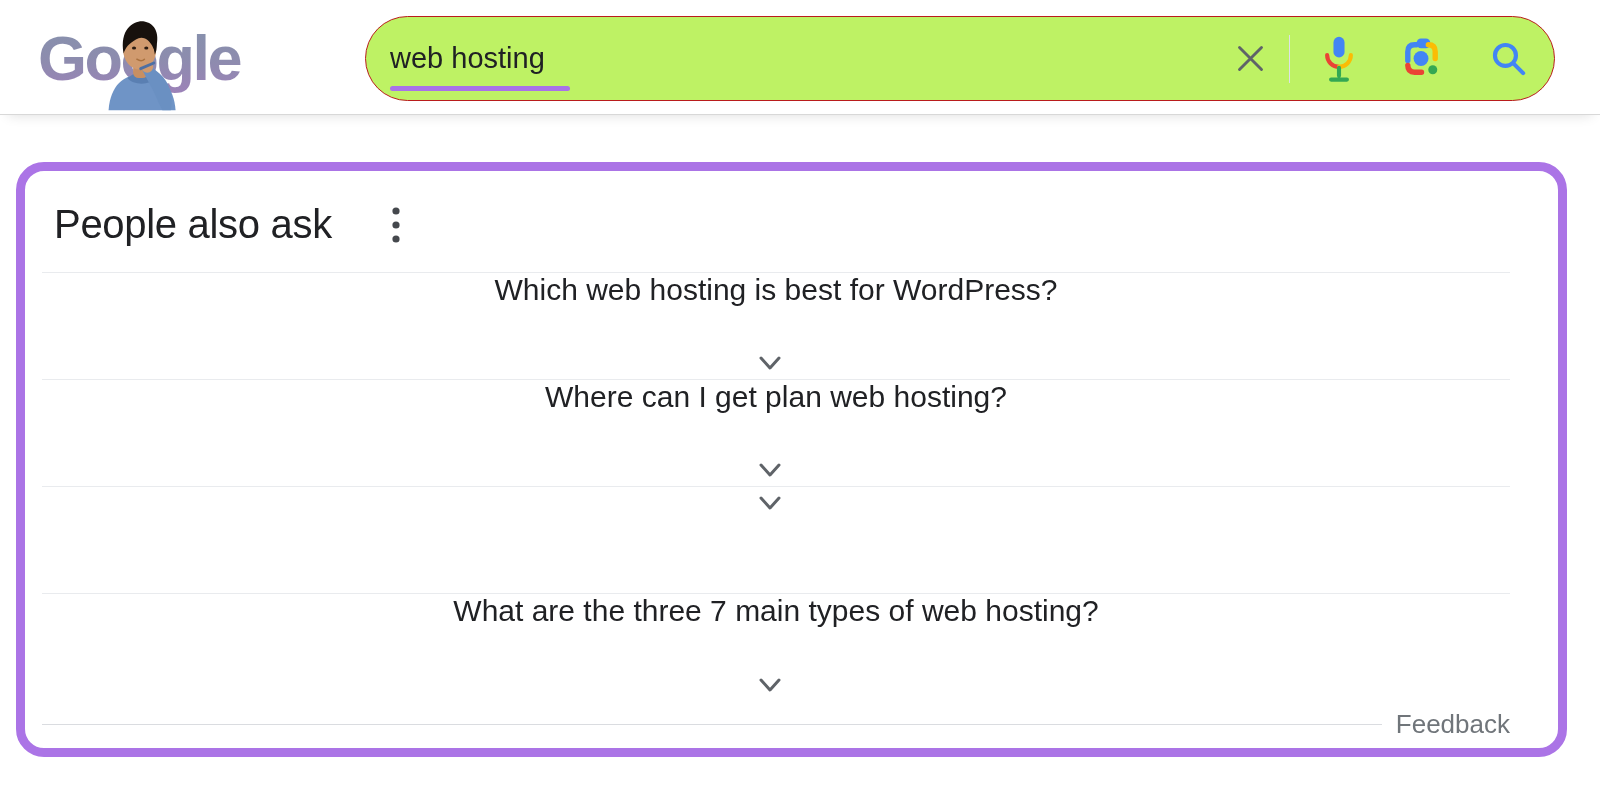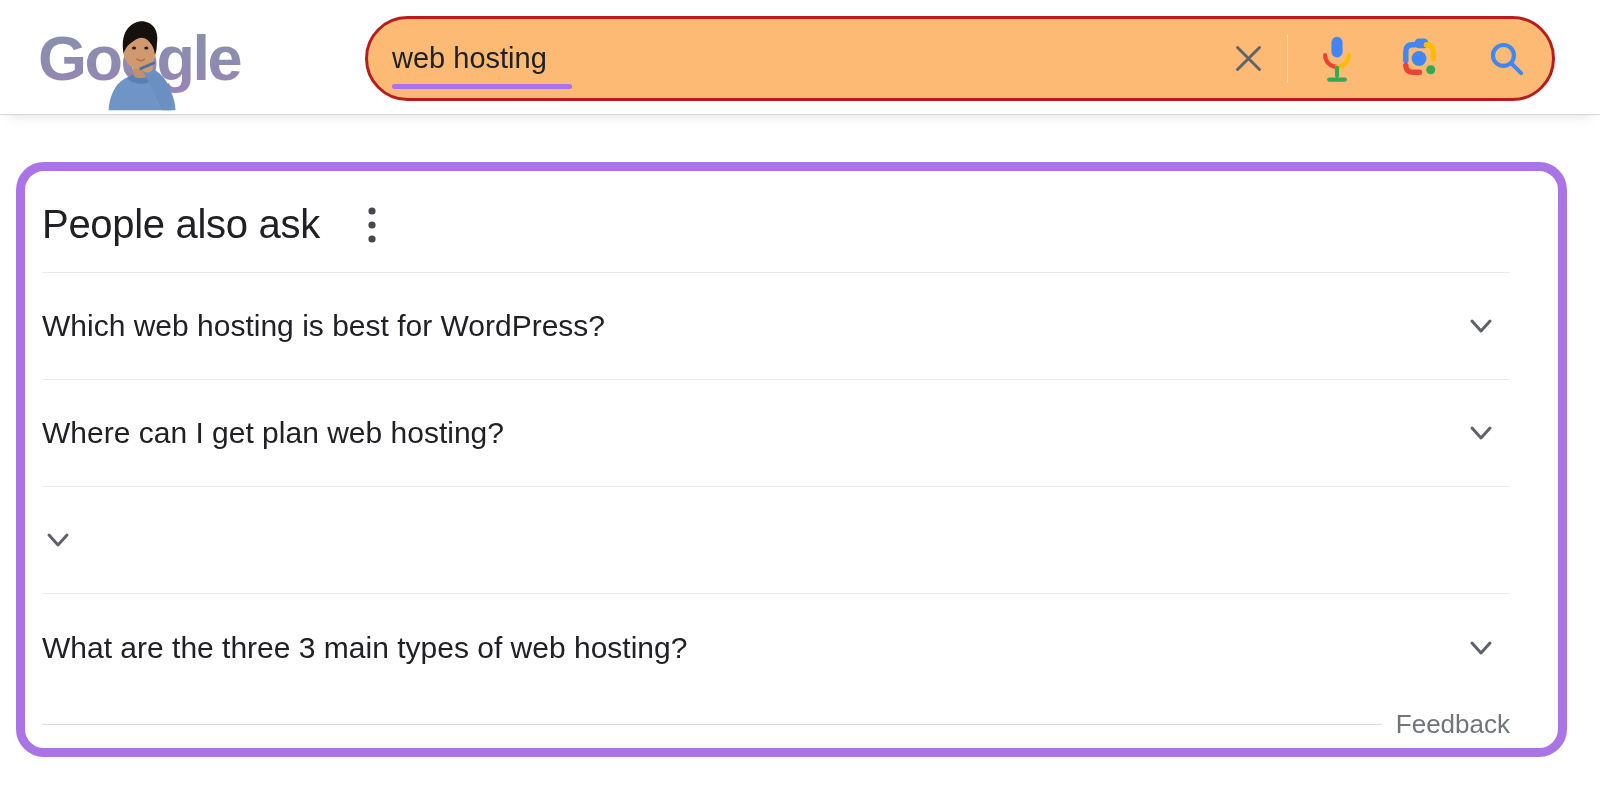--- a/index.html
+++ b/index.html
@@ -20,21 +20,21 @@
   .logo-text {
     display:block; font-size:63px; font-weight:600; letter-spacing:-2.5px; line-height:96px;
     background:linear-gradient(180deg,#8494ac 0%, #8d8cae 52%, #a27ebc 100%);
     -webkit-background-clip:text; background-clip:text; color:transparent;
     user-select:none;
   }
   .doodle-person { position:absolute; left:46px; top:4px; width:118px; height:98px; }
 
   .searchbar {
     position:absolute; left:365px; top:16px; width:1190px; height:85px;
-    background:#fdba74; border:3px solid #b91c1c; border-radius:44px;
+    background:#bef264; border:1px solid #b91c1c; border-radius:44px;
     display:flex; align-items:center; padding:0 26px 0 24px;
   }
   .query-wrap { flex:1; position:relative; height:100%; display:flex; align-items:center; }
   .query { font-size:29px; color:#202124; }
   .query-underline {
     position:absolute; left:0; bottom:9px; width:180px; height:5px;
     background:#a873e8; border-radius:3px;
   }
   .icon-btn { background:none; border:none; padding:0; cursor:pointer; display:flex; align-items:center; justify-content:center; }
   .clear-btn { margin-right:22px; }
@@ -45,26 +45,26 @@
   
   .paa-card {
     position:absolute; left:16px; top:162px; width:1551px; height:595px;
     background:#fff; border:9px solid #ab74e6; border-radius:28px;
   }
   .paa-inner { padding:0 48px 0 17px; height:100%; }
   .paa-header {
     display:flex; align-items:center; height:102px; padding-top:6px;
     border-bottom:1px solid #e9ebee;
   }
-  .paa-title { margin:0; font-size:40px; font-weight:400; color:#202124; letter-spacing:-0.3px; }
+  .paa-title { margin:12px; font-size:40px; font-weight:400; color:#202124; letter-spacing:-0.3px; }
   .kebab-btn { margin-left:42px; background:none; border:none; padding:4px; cursor:pointer; display:flex; }
 
   .paa-row {
     display:flex; align-items:center; justify-content:space-between;
-    height:107px; border-bottom:1px solid #e9ebee; cursor:pointer;
+    height:107px; border-bottom:1px solid #e9ebee; cursor:pointer;flex-direction:column;
   }
   .paa-row.last { border-bottom:none; }
   .paa-q { font-size:30px; color:#202124; }
   .chev { margin-right:13px; flex:0 0 auto; }
 
   .paa-footer { display:flex; align-items:center; height:46px; }
   .fline { flex:1; height:1px; background:#dadce0; }
   .feedback { margin-left:14px; font-size:26px; color:#70757a; text-decoration:none; cursor:pointer; }
 </style>
 </head>
@@ -167,21 +167,21 @@
       </svg>
     </div>
 
     <div class="paa-row">
       <svg class="chev" width="32" height="32" viewBox="0 0 32 32">
         <path d="M7,11 L16,21 L25,11" stroke="#5f6368" stroke-width="3" fill="none" stroke-linecap="round" stroke-linejoin="round"></path>
       </svg>
     </div>
 
     <div class="paa-row last">
-      <span class="paa-q">What are the three 3 main types of web hosting?</span>
+      <span class="paa-q">What are the three 7 main types of web hosting?</span>
       <svg class="chev" width="32" height="32" viewBox="0 0 32 32">
         <path d="M7,11 L16,21 L25,11" stroke="#5f6368" stroke-width="3" fill="none" stroke-linecap="round" stroke-linejoin="round"></path>
       </svg>
     </div>
 
     <div class="paa-footer">
       <div class="fline"></div>
       <a class="feedback">Feedback</a>
     </div>
 

